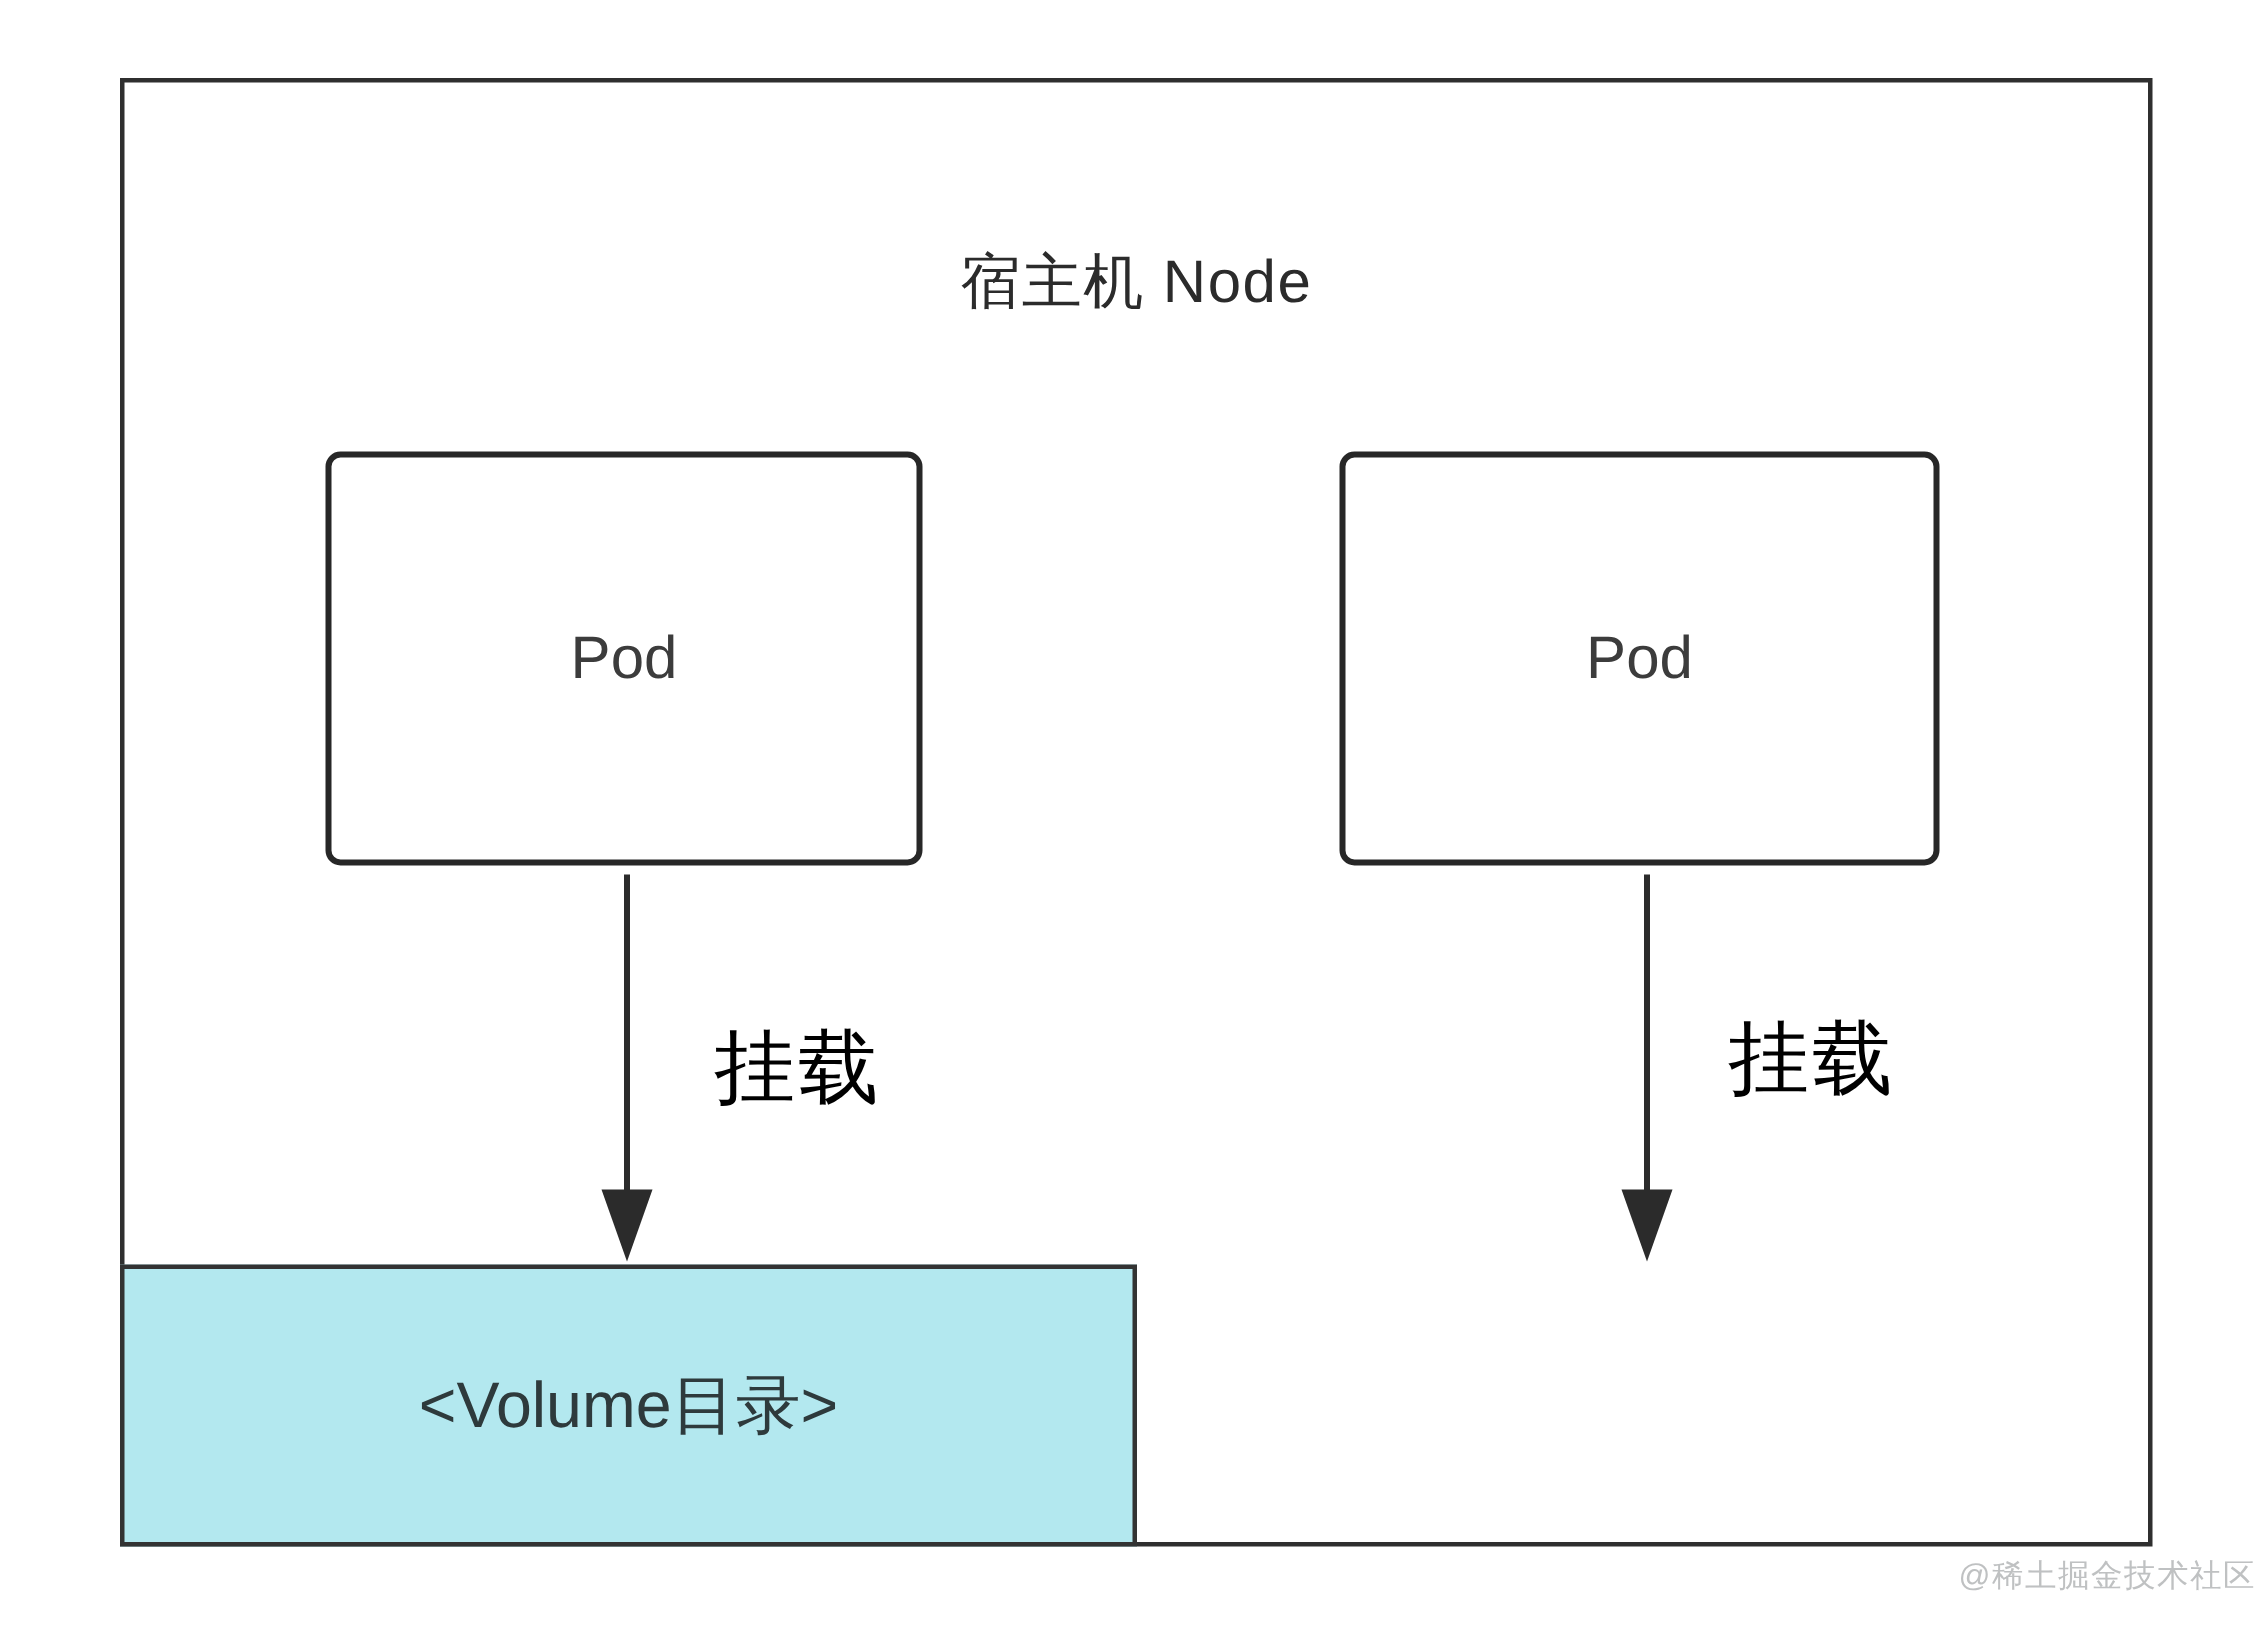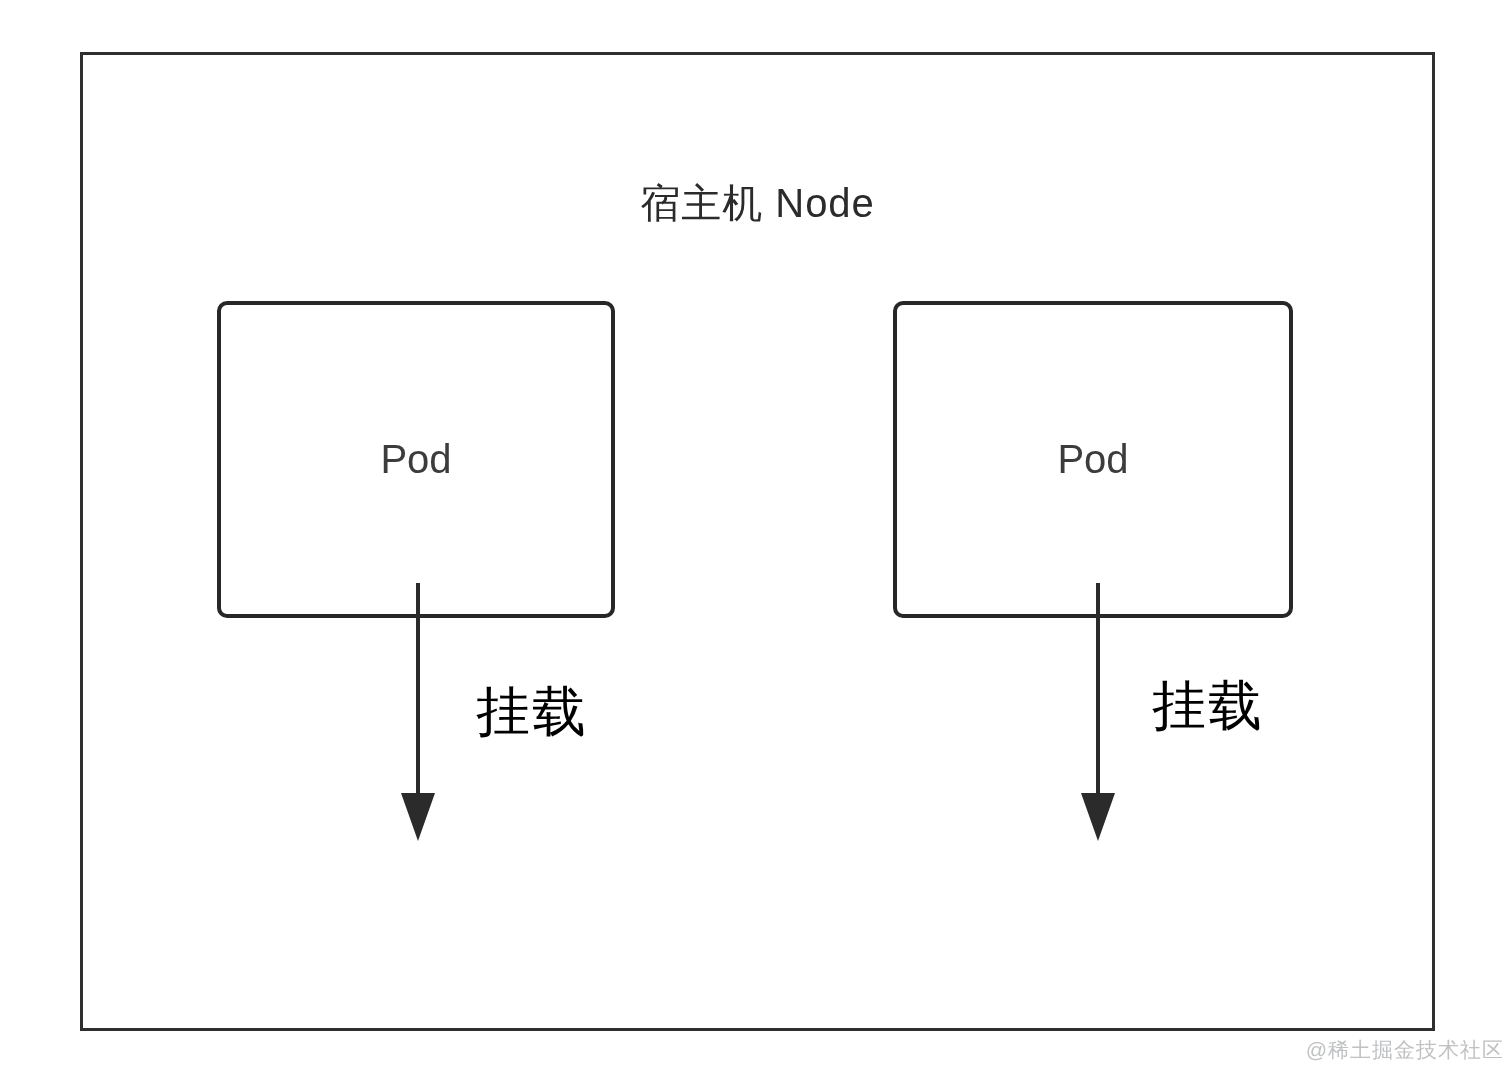--- a/index.html
+++ b/index.html
@@ -21,31 +21,31 @@
     top: 52px;
     width: 1355px;
     height: 979px;
     border: 3px solid #2f2f2f;
     background: #ffffff;
     box-sizing: border-box;
   }
   .node-title {
     position: absolute;
     left: 80px;
-    top: 176px;
+    top: 160px;
     width: 1355px;
     text-align: center;
     font-size: 40px;
     color: #2b2b2b;
     letter-spacing: 1px;
   }
   .pod-box {
     position: absolute;
     top: 301px;
-    height: 317px;
+    height: 276px;
     border: 4px solid #272727;
     border-radius: 10px;
     background: #ffffff;
     box-sizing: border-box;
     display: flex;
     align-items: center;
     justify-content: center;
   }
   .pod-left  { left: 217px; width: 398px; }
   .pod-right { left: 893px; width: 400px; }
@@ -127,17 +127,20 @@
   <div class="arrow-line arrow-line-left"></div>
   <div class="arrow-head arrow-head-left"></div>
 
   <div class="arrow-line arrow-line-right"></div>
   <div class="arrow-head arrow-head-right"></div>
 
   <div class="mount-label mount-label-left">挂载</div>
 
   <div class="mount-label mount-label-right">挂载</div>
 
+  <div class="volume-box volume-left" style="background: rgb(179, 232, 239);">
+    <span class="volume-label">&lt;Volume目录&gt;</span>
+  </div>
 
 
   <div class="watermark">@稀土掘金技术社区</div>
 
 </div>
 
 </body></html>

